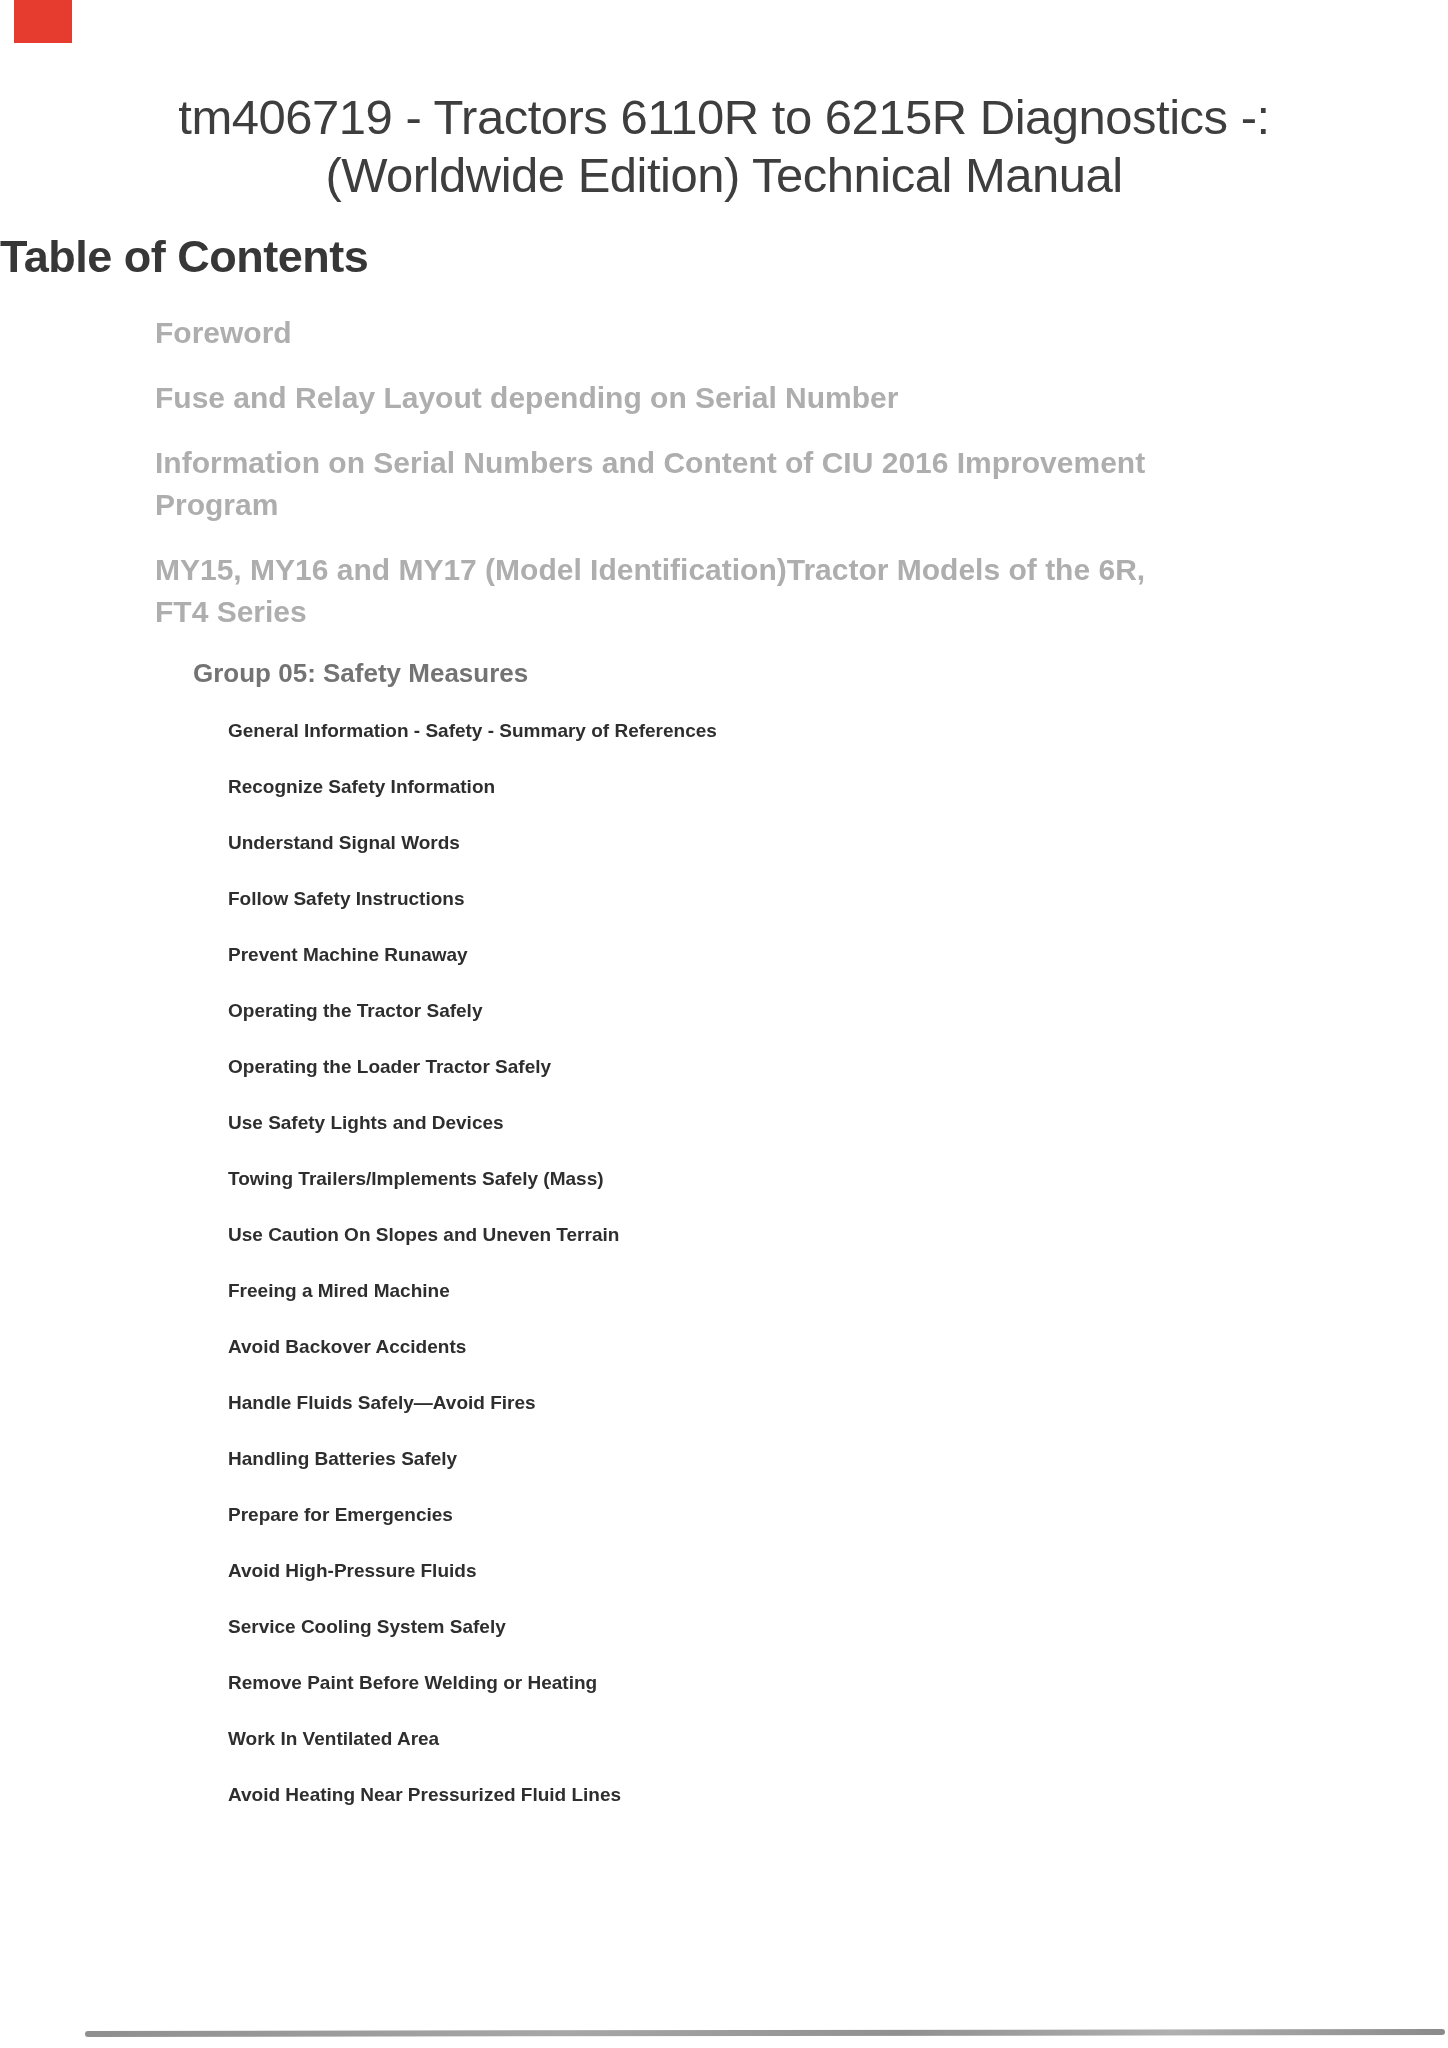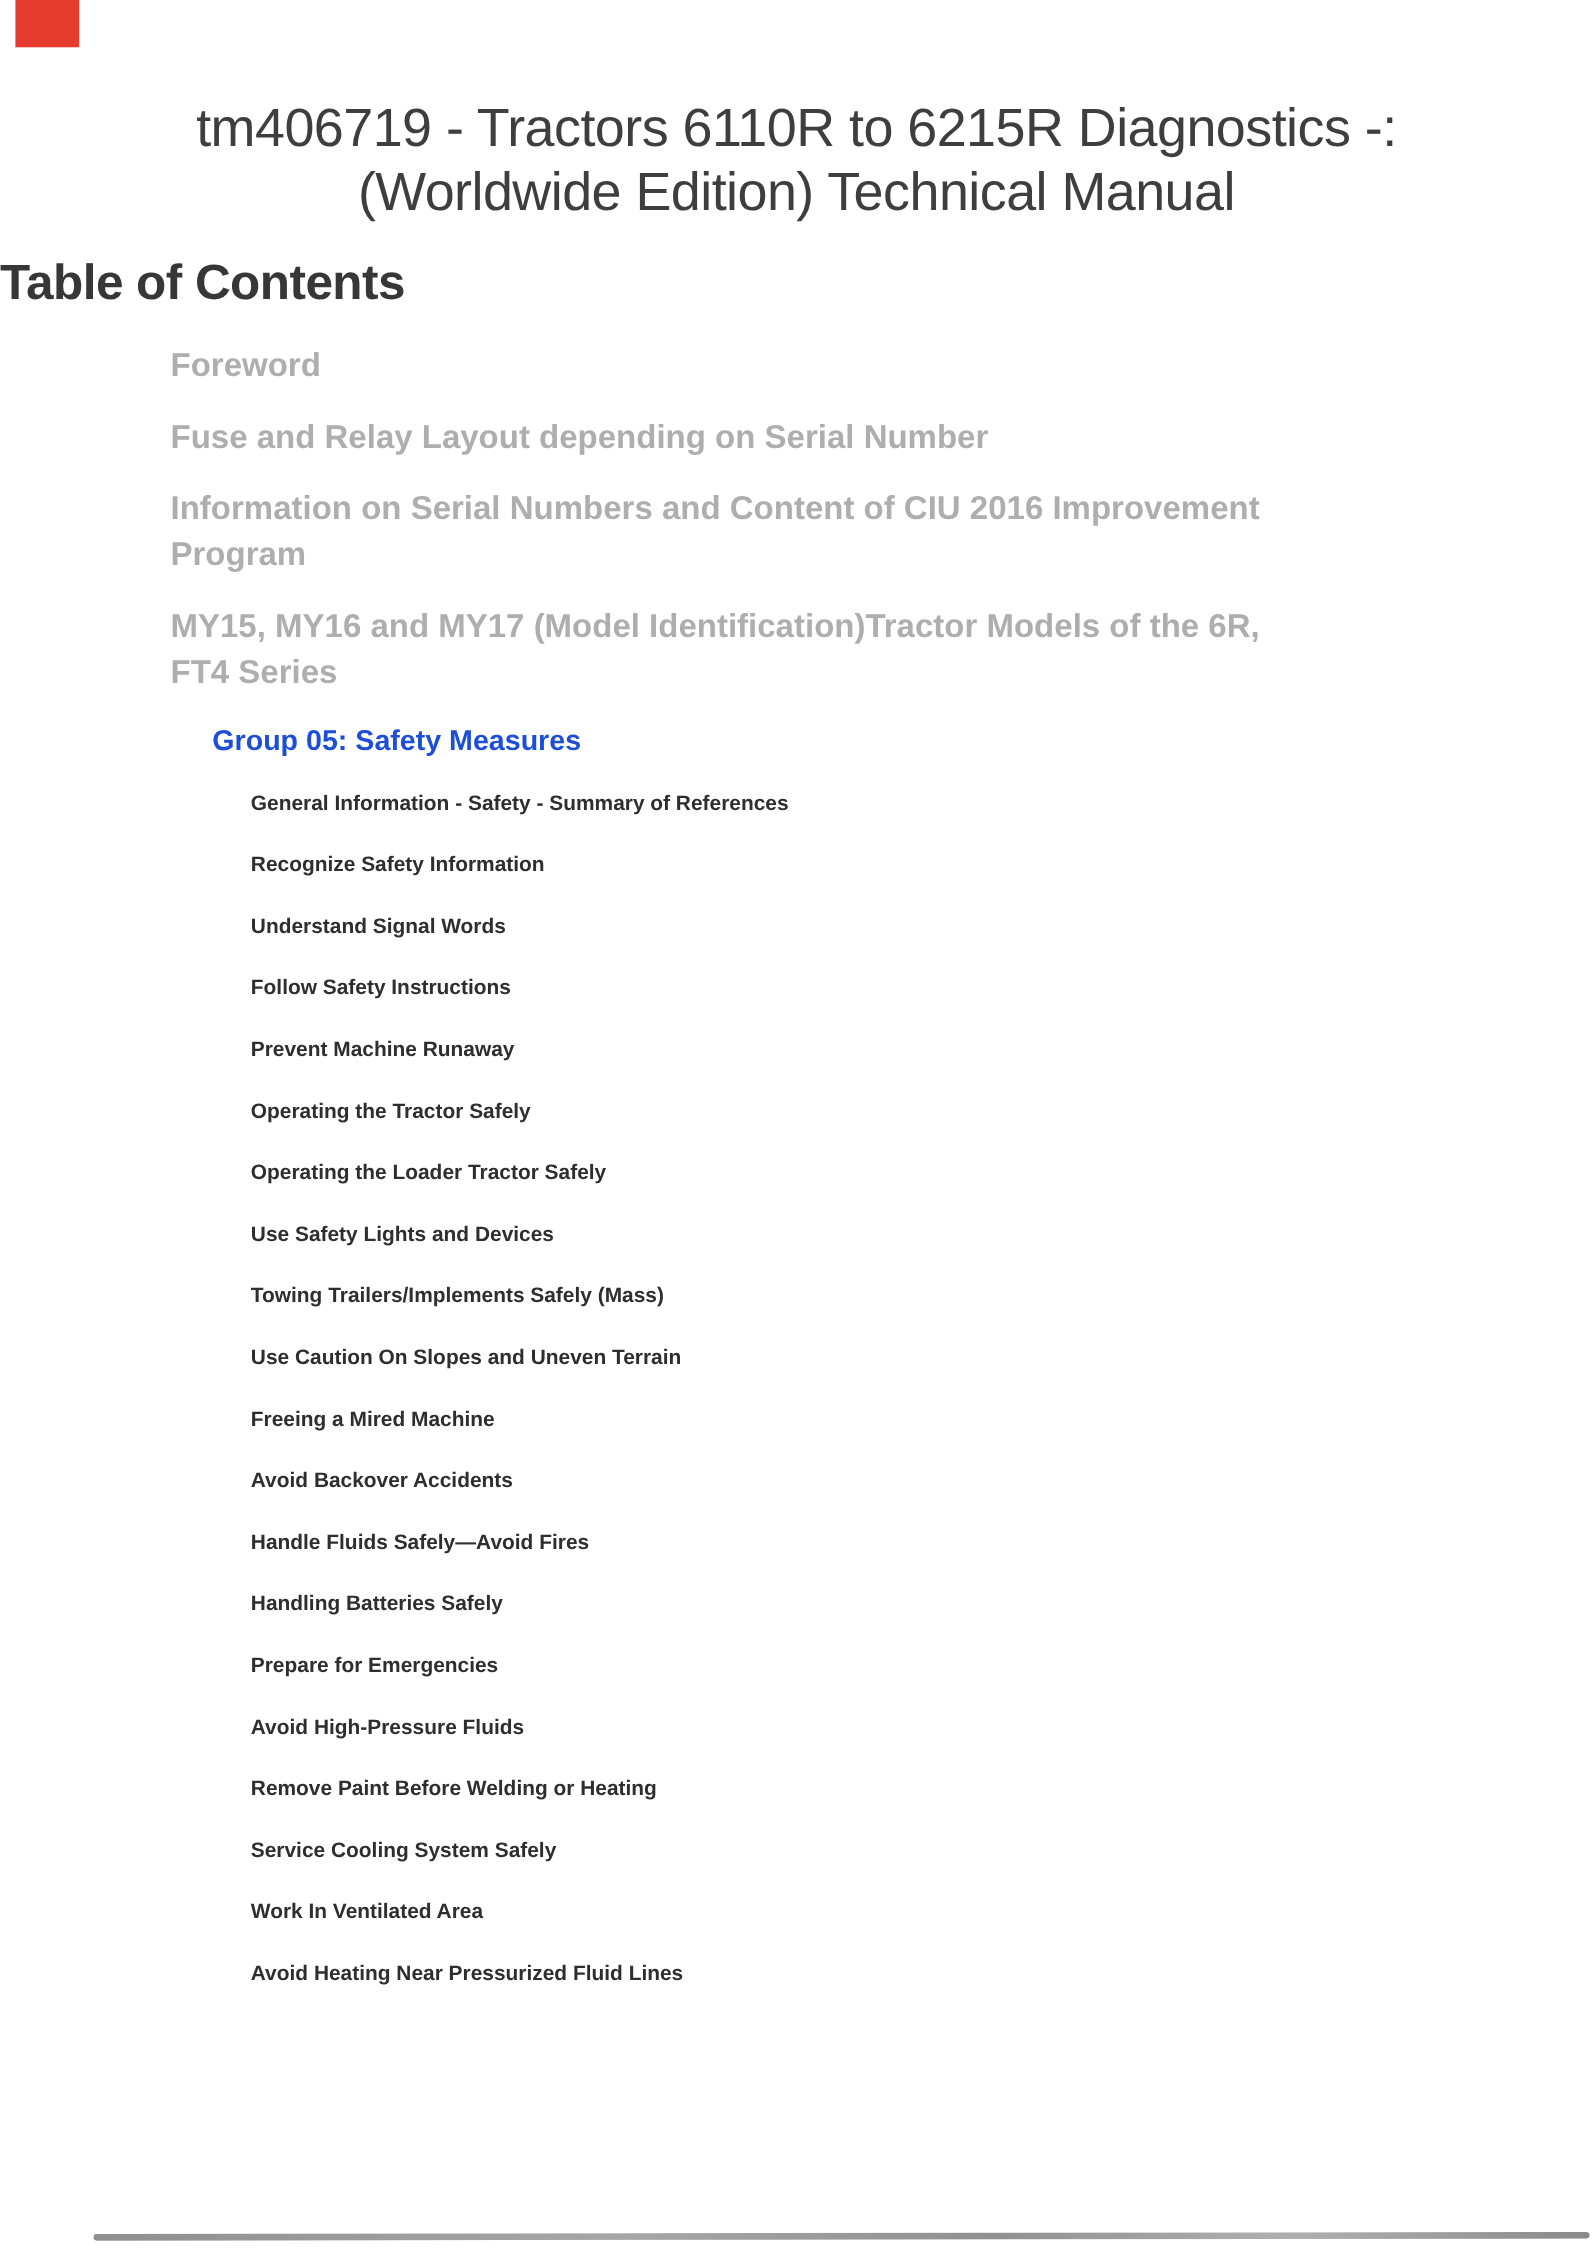--- a/index.html
+++ b/index.html
@@ -77,21 +77,21 @@
     color: #aeaeae;
     margin: 0 0 23px 0;
     white-space: pre-line;
     cursor: pointer;
   }
   .group-heading {
     margin: 20px 0 0 38px;
     font-size: 26px;
     line-height: 34px;
     font-weight: bold;
-    color: #1d4ed8;
+    color: #737373;
   }
   ul.group-items {
     list-style: none;
     margin: 28px 0 0 73px;
     padding: 0;
   }
   ul.group-items li {
     font-size: 19px;
     line-height: 26px;
     font-weight: bold;
@@ -157,23 +157,23 @@
         <li>Avoid Backover Accidents</li>
 
         <li>Handle Fluids Safely—Avoid Fires</li>
 
         <li>Handling Batteries Safely</li>
 
         <li>Prepare for Emergencies</li>
 
         <li>Avoid High-Pressure Fluids</li>
 
+        <li>Service Cooling System Safely</li>
+
         <li>Remove Paint Before Welding or Heating</li>
-
-        <li>Service Cooling System Safely</li>
 
         <li>Work In Ventilated Area</li>
 
         <li>Avoid Heating Near Pressurized Fluid Lines</li>
       </ul>
 
   </div>
 
   <div class="scan-line"></div>
 

